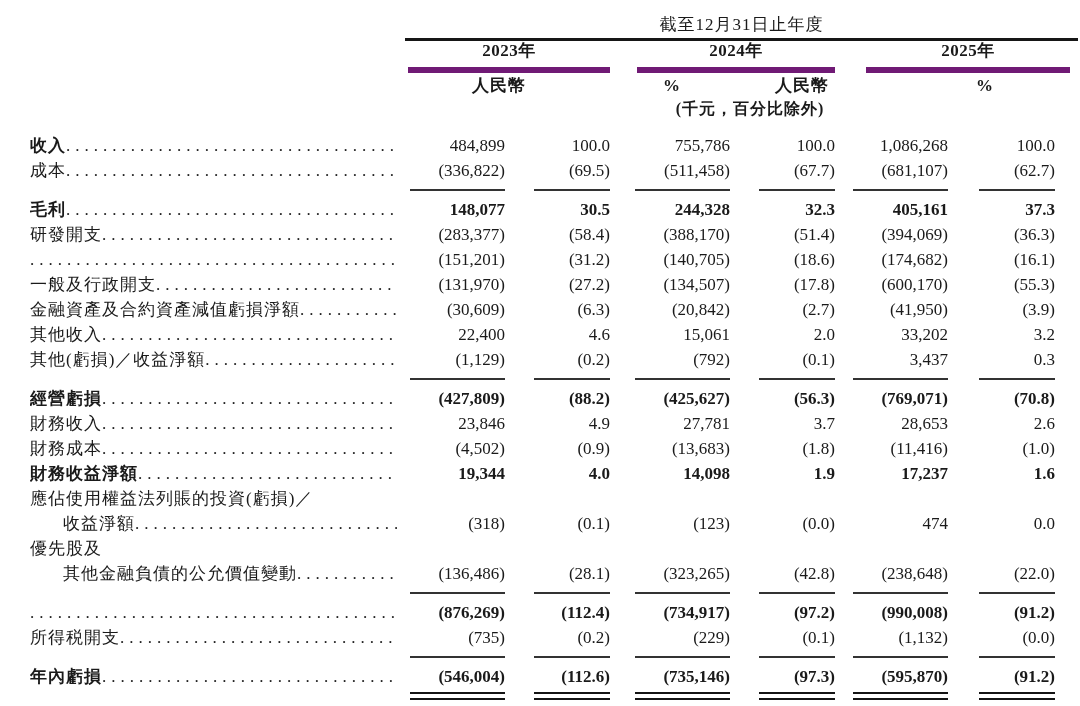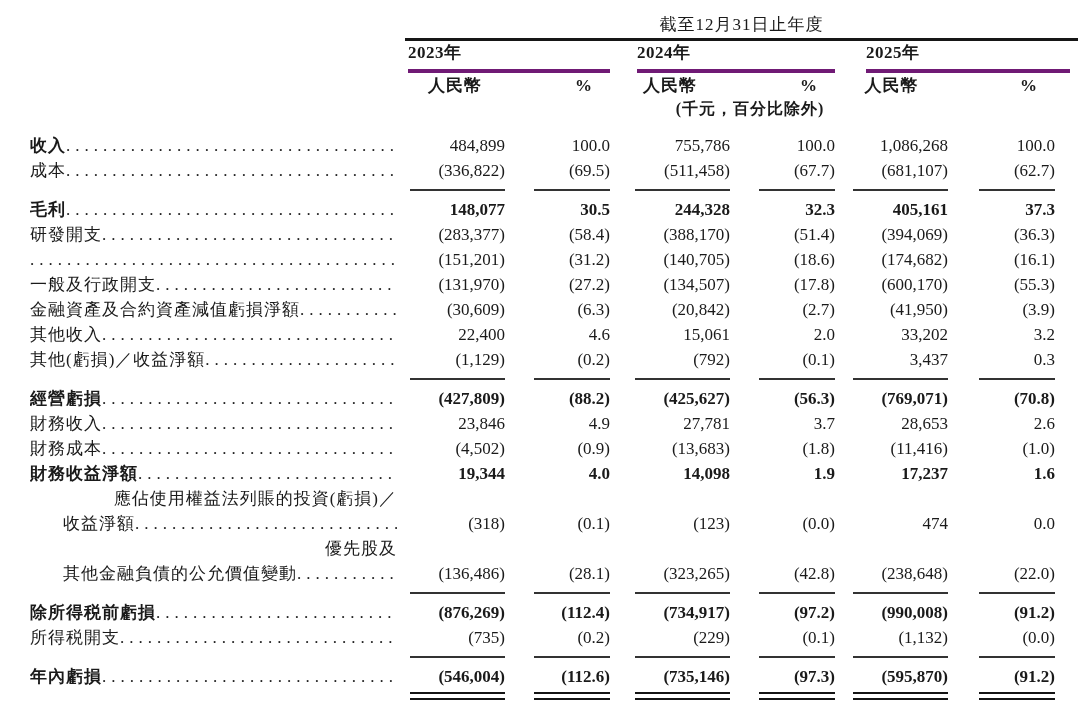--- a/index.html
+++ b/index.html
@@ -12,36 +12,36 @@
   .page{padding:12px 0 0 30px;width:1050px;}
 
   
   .grid{display:grid;grid-template-columns:375px 100px 105px 120px 105px 113px 107px;}
 
   
   .num-area{margin-left:375px;width:673px;}
   .h-period{text-align:center;font-weight:400;height:26px;line-height:26px;letter-spacing:1px;}
   .rule-top{border-top:3px solid #161616;}
   .h-years{position:relative;height:32px;}
-  .yg{position:absolute;bottom:0;text-align:left;font-weight:700;
-      padding-bottom:5px;border-bottom:4px solid #701a75;letter-spacing:.5px;}
+  .yg{position:absolute;bottom:0;text-align:center;font-weight:700;
+      padding-bottom:5px;border-bottom:6px solid #701a75;letter-spacing:.5px;}
   .yg1{left:3px;width:202px;}
   .yg2{left:232px;width:198px;}
   .yg3{left:461px;width:204px;}
-  .h-sub{height:26px;line-height:26px;font-weight:700;}
+  .h-sub{height:26px;line-height:26px;font-weight:700;gap:44px;}
   .h-sub .rc{text-align:center;letter-spacing:1px;}
   .h-sub .pc{text-align:right;padding-right:18px;}
   .h-note{position:relative;height:22px;font-weight:700;}
   .h-note .inner{position:absolute;left:246px;width:198px;display:flex;
       justify-content:center;white-space:nowrap;letter-spacing:1px;font-size:16px;}
 
   
   #rows{margin-top:12px;}
   .row{height:25px;line-height:25px;align-items:baseline;}
-  .lcell{display:flex;align-items:baseline;overflow:hidden;padding-right:8px;white-space:nowrap;justify-content:flex-end;}
+  .lcell{display:flex;align-items:baseline;overflow:hidden;padding-right:8px;white-space:nowrap;}
   .ind{padding-left:33px;}
   .lbl{letter-spacing:1px;}
   .b{font-weight:700;}
   .leader{flex:1;overflow:hidden;color:#1f1f1f;}
   .leader::after{content:"................................................................";letter-spacing:5px;font-weight:400;}
   .ncell{text-align:right;white-space:nowrap;}
 
   
   .rulerow{height:14px;align-items:center;}
   .rcell{display:flex;justify-content:flex-end;align-items:center;height:100%;}
@@ -346,21 +346,20 @@
         </div>
         <div class="rcell">
           <div class="rl rw"></div>
         </div>
         <div class="rcell">
           <div class="rl pw"></div>
         </div>
       </div>
       <div class="row grid">
         <div class="lcell">
-          <span class="lbl b">除所得税前虧損</span>
           <span class="leader"></span>
         </div>
         <div class="ncell b">(876,269)</div>
         <div class="ncell b">(112.4)</div>
         <div class="ncell b">(734,917)</div>
         <div class="ncell b">(97.2)</div>
         <div class="ncell b">(990,008)</div>
         <div class="ncell b">(91.2)</div>
       </div>
       <div class="row grid">

